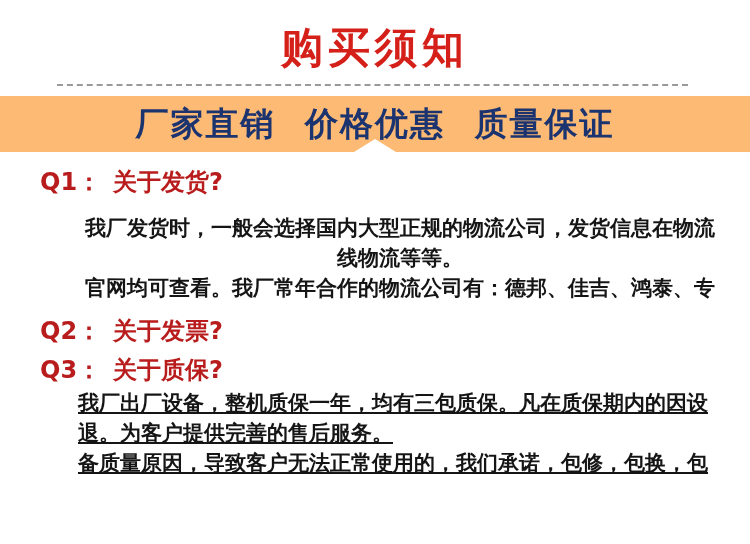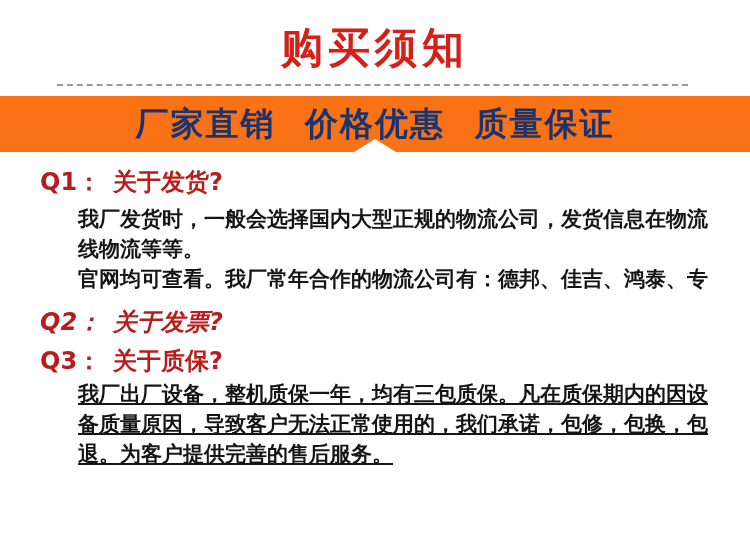--- a/index.html
+++ b/index.html
@@ -28,21 +28,21 @@
   }
   .divider {
     margin: 12px 62px 0 57px;
     height: 0;
     border-top: 2px dashed #999999;
   }
   .banner {
     position: relative;
     margin-top: 10px;
     height: 56px;
-    background: #f97316;
+    background: #fdba74;
     display: flex;
     align-items: center;
     justify-content: center;
   }
   .banner-text {
     color: #1b3470;
     font-size: 33px;
     font-weight: bold;
     letter-spacing: 2px;
     word-spacing: 16px;
@@ -75,22 +75,22 @@
     margin-left: 78px;
     width: 644px;
     font-size: 21px;
     font-weight: bold;
     color: #151515;
     line-height: 30px;
   }
   .a-line { white-space: nowrap; }
   .highlight { color: #d02a21; }
   .mt-q1-head { margin-top: 17px; }
-  .mt-q1-ans  { margin-top: 9px; }
-  .mt-q2-head { margin-top: 15px; font-style: italic; }
+  .mt-q1-ans  { margin-top: 18px; text-align: center; }
+  .mt-q2-head { margin-top: 15px; }
   .mt-q2-ans  { margin-top: 4px; }
   .mt-q3-head { margin-top: 13px; }
   .mt-q3-ans  { margin-top: 5px; text-decoration: underline; }
 </style>
 </head>
 <body>
 
 <div class="page">
 
   <h1 class="title">购买须知</h1>
@@ -118,18 +118,18 @@
       <span class="q-label">Q2：</span><span class="q-text">关于发票?</span>
     </div>
   </section>
 
   <section>
     <div class="q-head mt-q3-head">
       <span class="q-label">Q3：</span><span class="q-text">关于质保?</span>
     </div>
     <div class="answer mt-q3-ans">
       <div class="a-line">我厂出厂设备，整机质保一年，均有三包质保。凡在质保期内的因设</div>
+      <div class="a-line">退。为客户提供完善的售后服务。</div>
       <div class="a-line">备质量原因，导致客户无法正常使用的，我们承诺，包修，包换，包</div>
-      <div class="a-line">退。为客户提供完善的售后服务。</div>
     </div>
   </section>
 
 </div>
 
 </body></html>

